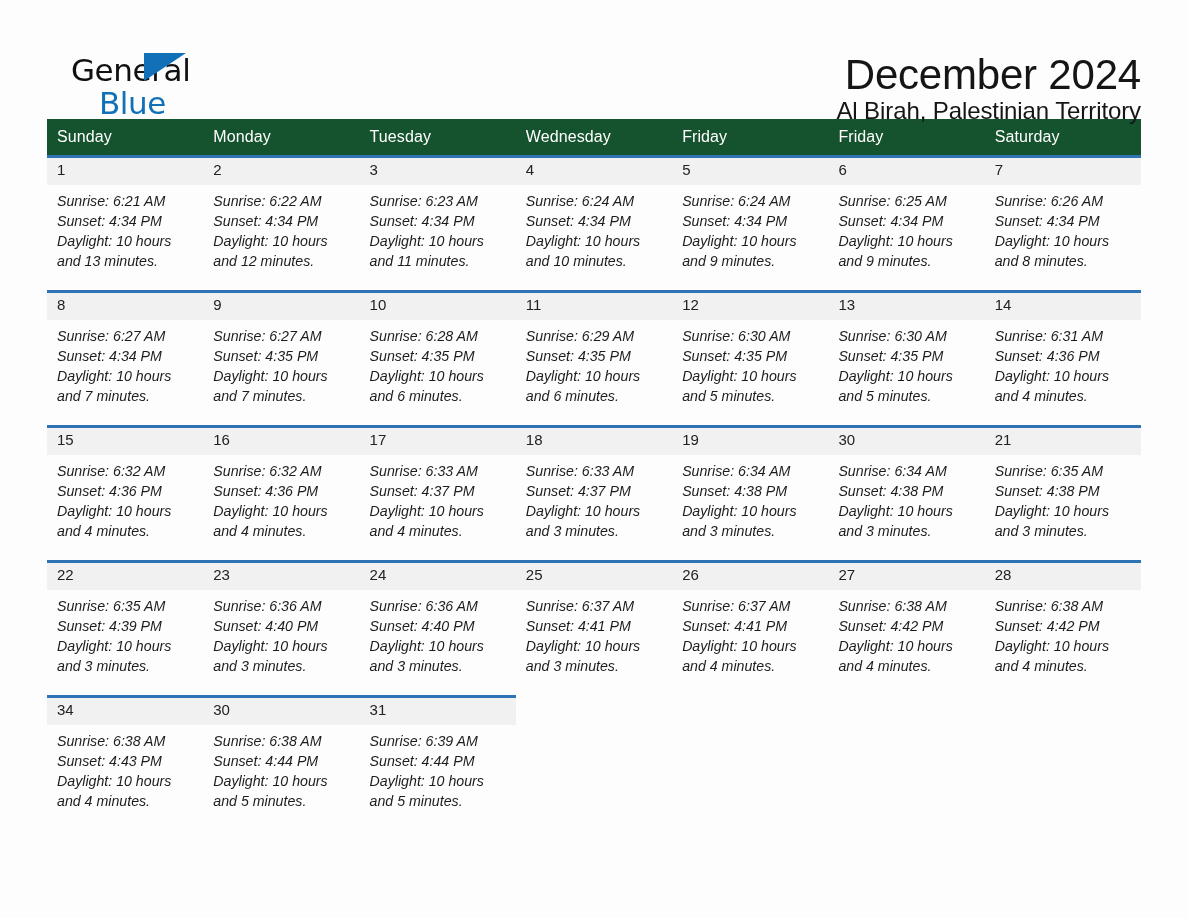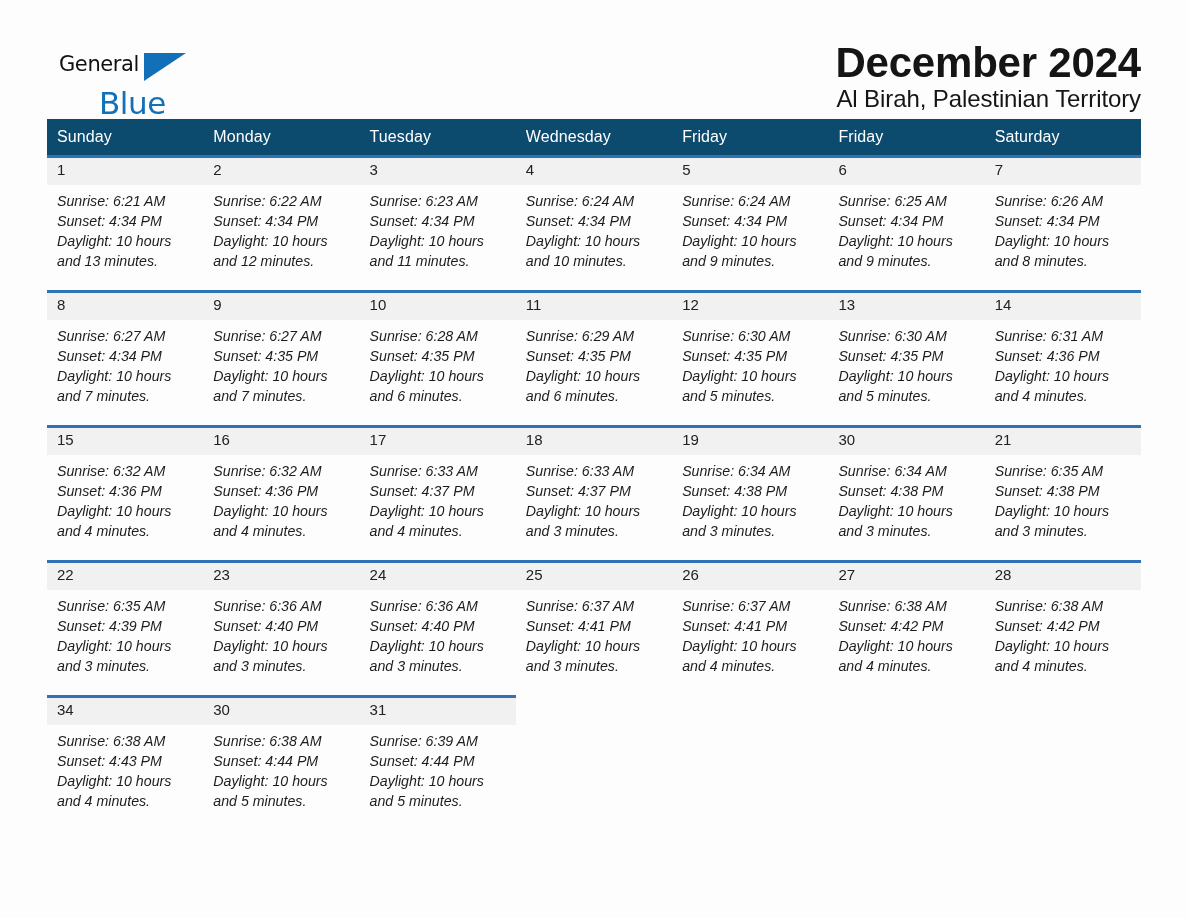--- a/index.html
+++ b/index.html
@@ -32,23 +32,23 @@
     box-sizing: border-box;
   }
   .brand {
     position: relative;
     width: 200px;
     height: 80px;
     flex: 0 0 auto;
   }
   .brand-general {
     position: absolute;
-    left: 12px;
+    left: 24px;
     top: 12px;
-    font-size: 21px;
+    font-size: 31px;
     letter-spacing: -0.4px;
     color: #101010;
     font-family: "DejaVu Sans", sans-serif;
     font-weight: 400;
   }
   .brand-triangle {
     position: absolute;
     left: 97px;
     top: 13px;
     width: 0;
@@ -66,43 +66,44 @@
     font-family: "DejaVu Sans", sans-serif;
     font-weight: 400;
   }
   .titles {
     text-align: right;
     flex: 1 1 auto;
     padding-top: 2px;
   }
   .cal-title {
     font-size: 42px;
-    font-weight: 700;
+    font-weight: 400;
     color: #151515;
     line-height: 1.02;
     letter-spacing: -0.2px;
+    margin-top: 12px;
   }
   .cal-subtitle {
     font-size: 24px;
     font-weight: 400;
     color: #151515;
     letter-spacing: -0.1px;
   }
 
   
   .calendar {
     width: 1094px;
     border-collapse: collapse;
     table-layout: fixed;
     margin-top: 11px;
   }
   .calendar col { width: 14.2857%; }
 
   thead th {
-    background: #0c4a6e;
+    background: #14532d;
     color: #ffffff;
     font-size: 16px;
     font-weight: 400;
     text-align: left;
     padding: 7px 0 7px 10px;
     height: 22px;
     vertical-align: middle;
     letter-spacing: 0.1px;
   }
 

